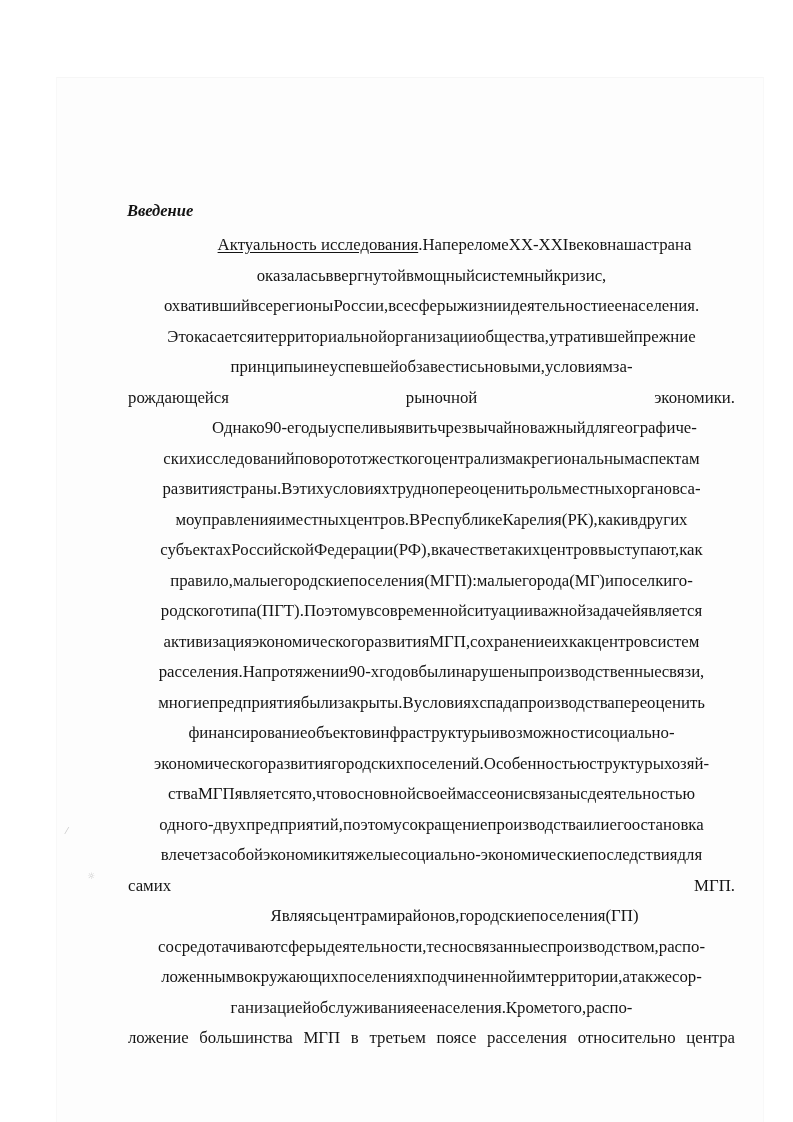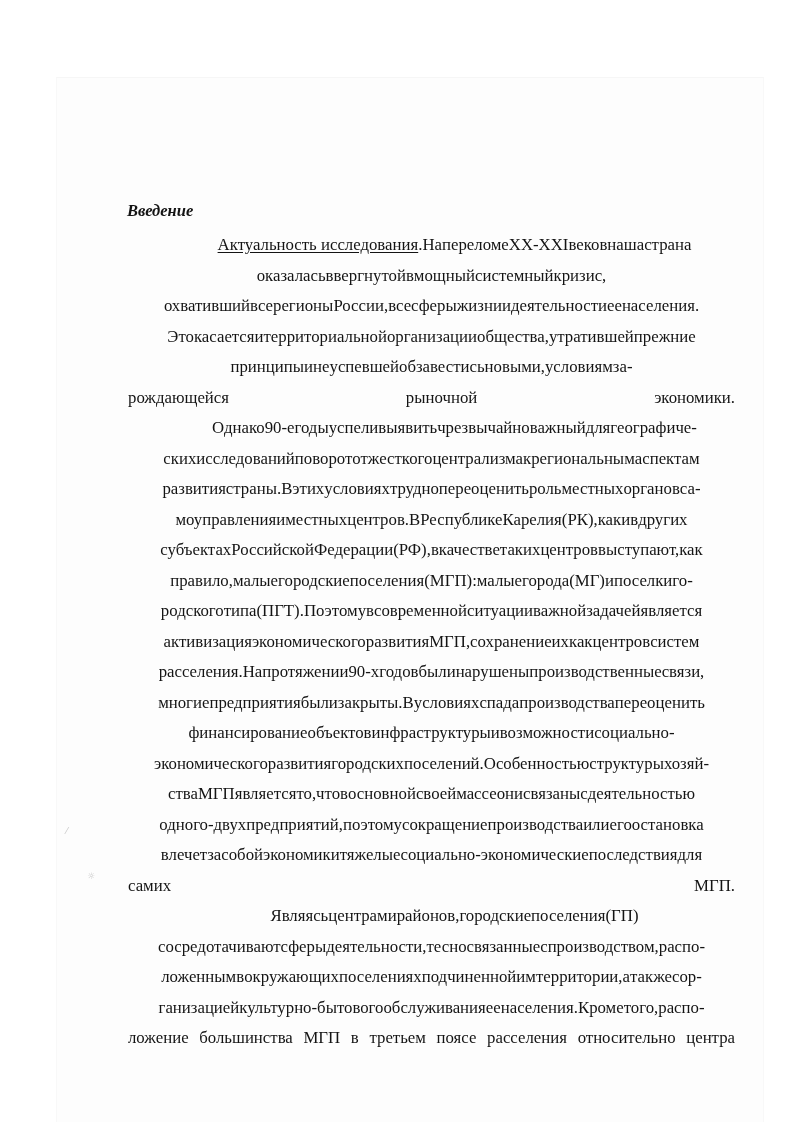--- a/index.html
+++ b/index.html
@@ -345,21 +345,20 @@
         <span>подчиненной</span>
         <span>им</span>
         <span>территории,</span>
         <span>а</span>
         <span>также</span>
         <span>с</span>
         <span>ор-</span>
       </div>
       <div class="flex-line">
         <span>ганизацией</span>
-        <span>культурно-бытового</span>
         <span>обслуживания</span>
         <span>ее</span>
         <span>населения.</span>
         <span>Кроме</span>
         <span>того,</span>
         <span>распо-</span>
       </div>
       <div class="flex-line last">
         <span>ложение</span>
         <span>большинства</span>

